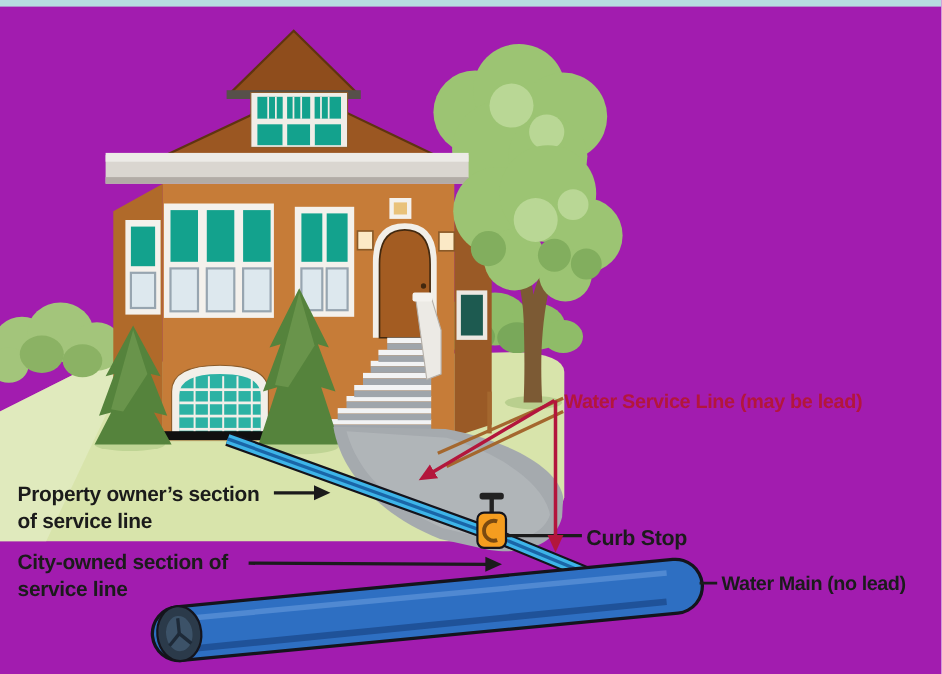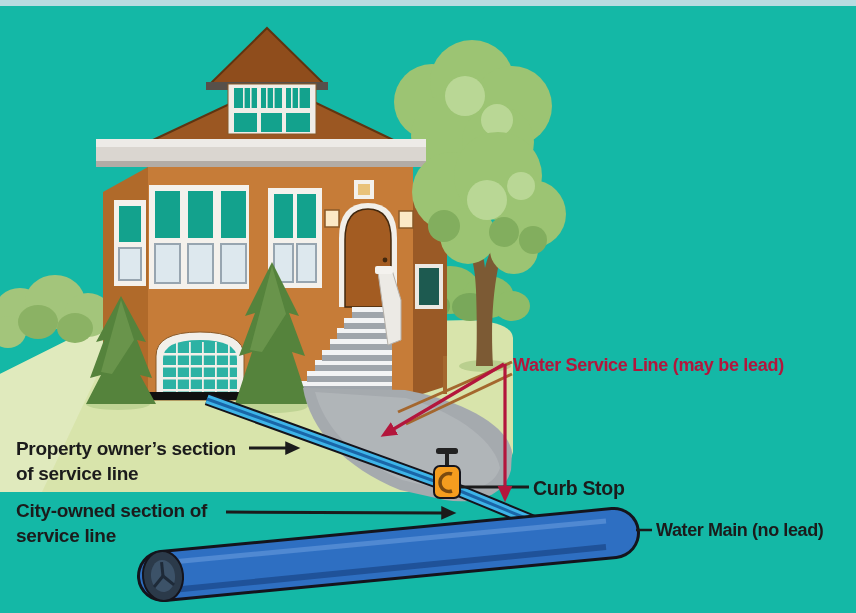--- a/index.html
+++ b/index.html
@@ -1,16 +1,16 @@
 <!DOCTYPE html>
 <html style="--label-red: #b3163c; --label-black: #1b1b1b; --service-line-blue: #3db4e8; --service-line-core: #1a66a8; --water-main-blue: #2e6fc2; --water-main-highlight: #548cd4; --water-main-shadow: #1d4d92; --curb-stop-orange: #f59d1f; --grass-green: #d8e4ab; --walkway-gray: #a5aaae; --house-wall-orange: #c67c38; --house-wall-shadow: #9a5a26; --roof-brown: #9b5722; --window-teal: #13a28d; --garage-teal: #2cb2a4; --foliage-green: #9cc473; --conifer-green: #55833c; --top-border-teal: #b7dce0; --pipe-outline: #14141c;"><head>
 <meta charset="utf-8">
 <style>
   html,body{margin:0;padding:0;background:#ffffff;}
-  .canvas{position:relative;width:856px;height:613px;background:#14b8a6;overflow:hidden;
+  .canvas{position:relative;width:856px;height:613px;background:#a21caf;overflow:hidden;
           font-family:"Liberation Sans",sans-serif;}
   svg{position:absolute;left:0;top:0;}
   text{font-family:"Liberation Sans",sans-serif;font-weight:700;}
   .lbl-black{fill:var(--label-black,#1b1b1b);}
   .lbl-red{fill:var(--label-red,#b3163c);}
 </style>
 </head>
 <body>
 
 <div class="canvas">

